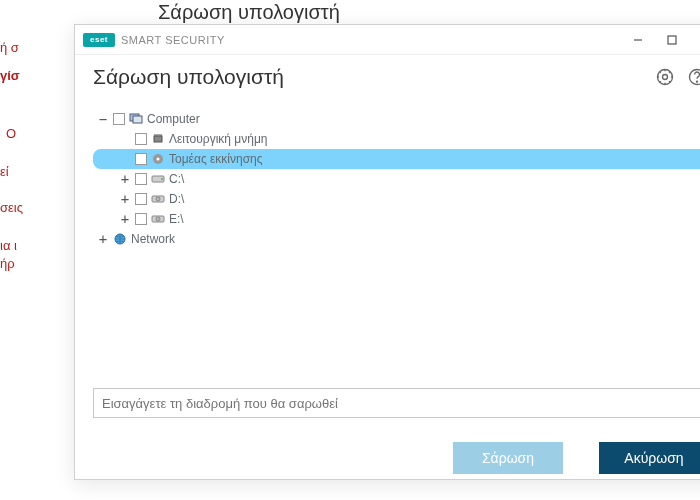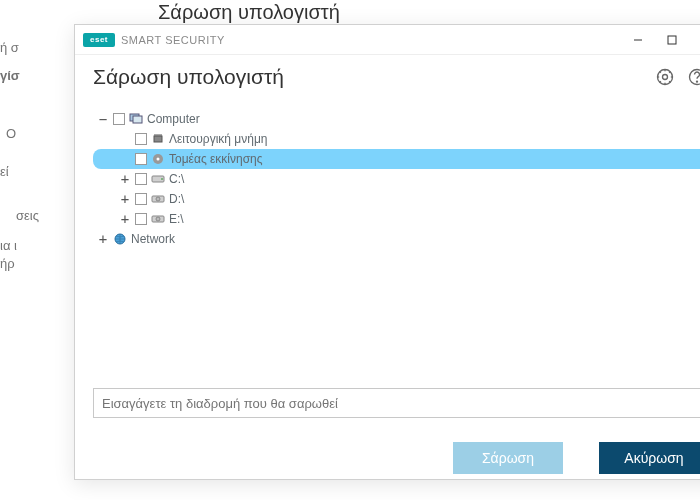--- a/index.html
+++ b/index.html
@@ -6,21 +6,21 @@
     body {
       width: 700px;
       height: 500px;
       font-family: "Segoe UI", Tahoma, sans-serif;
       background: #fff;
       position: relative;
       overflow: hidden;
     }
     .bg-text {
       position: absolute;
-      color: #737373;
+      color: #b91c1c;
       font-size: 13px;
       z-index: 0;
       white-space: nowrap;
     }
     .bg-title {
       font-size: 20px;
       color: #333;
     }
     .dialog {
       position: absolute;
@@ -176,21 +176,21 @@
     .btn-secondary { background: #0c4a6e; }
   </style>
 </head>
 <body>
 
 <div class="bg-text bg-title" style="left:158px; top:1px;">Σάρωση υπολογιστή</div>
 <div class="bg-text" style="left:0px; top:40px;">ή σ</div>
 <div class="bg-text" style="left:0px; top:68px; font-weight:bold;text-align:right;">γίσ</div>
 <div class="bg-text" style="left:6px; top:126px;">Ο</div>
 <div class="bg-text" style="left:0px; top:164px;">εί</div>
-<div class="bg-text" style="left:16px; top:200px;margin-top:8px;">σεις</div>
+<div class="bg-text" style="left:0px; top:200px;">σεις</div>
 <div class="bg-text" style="left:0px; top:238px;">ια ι</div>
 <div class="bg-text" style="left:0px; top:256px;">ήρ</div>
 <div class="bg-text" style="left:680px; top:96px;">αρώ</div>
 
 <div class="dialog">
 
   <div class="titlebar">
     <div class="logo">eset</div>
     <div class="titlebar-text">SMART SECURITY</div>
     <div class="titlebar-controls">

